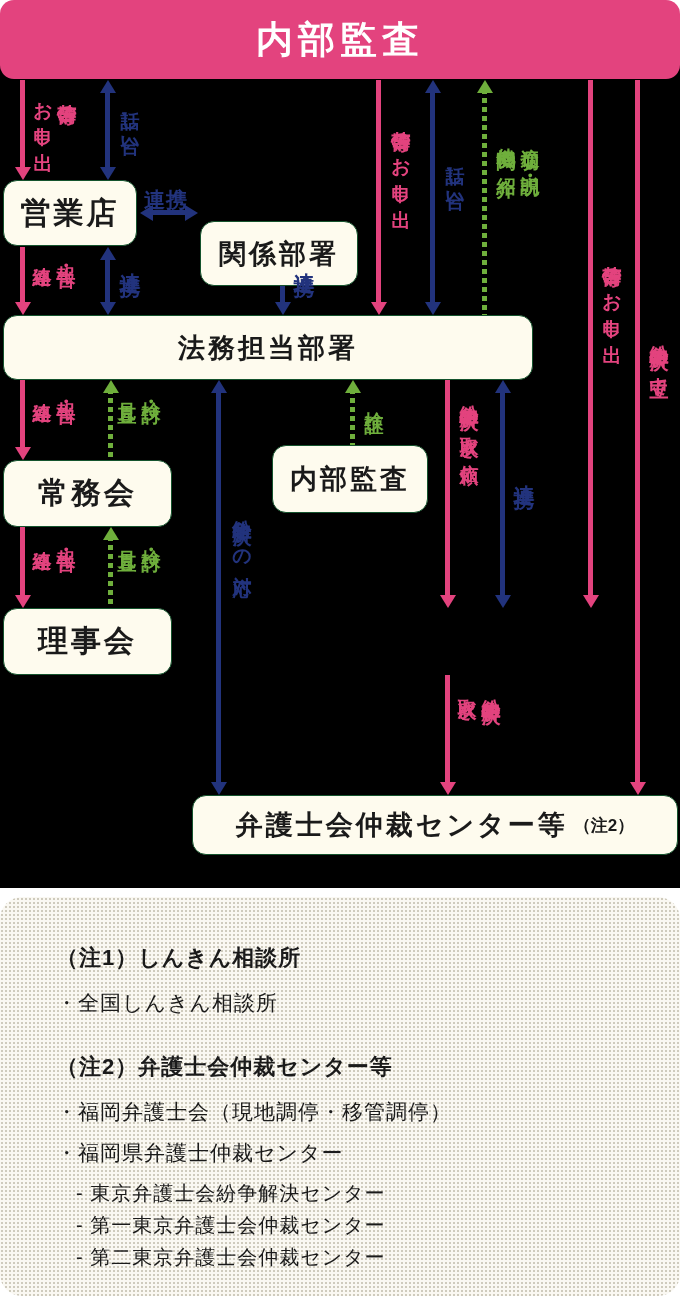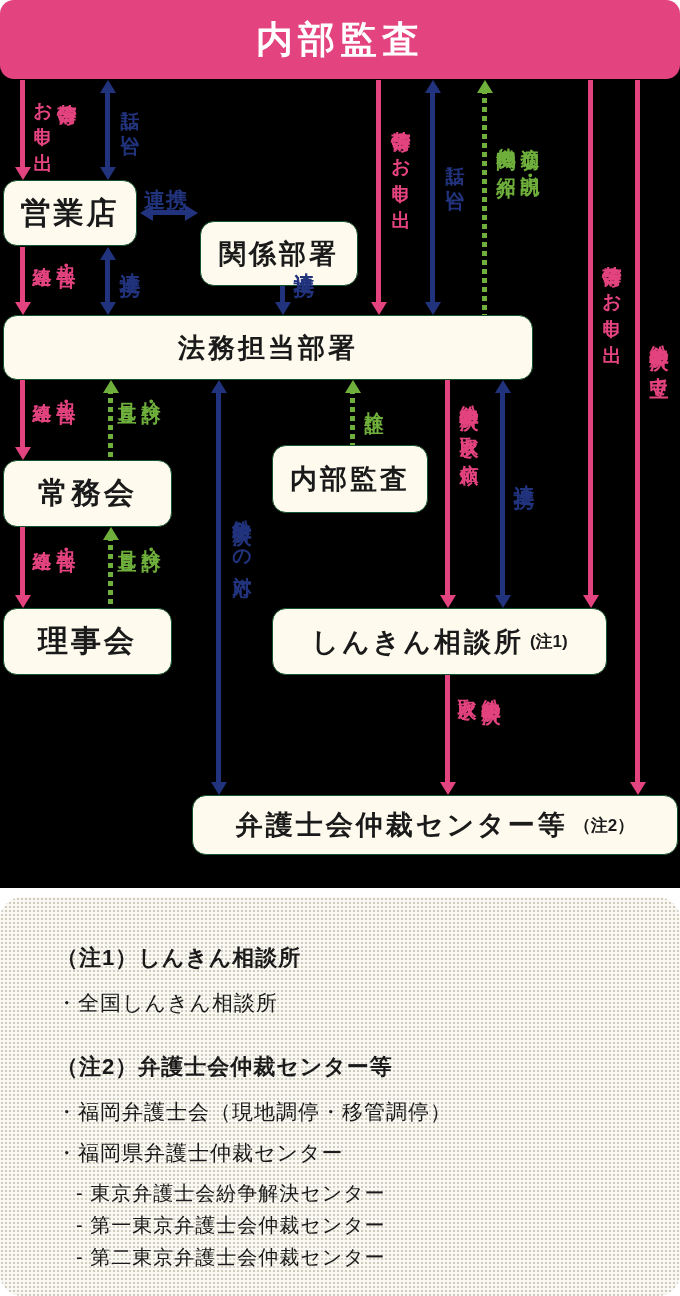--- a/index.html
+++ b/index.html
@@ -164,24 +164,20 @@
   </div>
   <div class="box fs30" style="left:3px;top:460px;width:169px;height:67px;">
     <span class="main">常務会</span>
   </div>
   <div class="box fs27" style="left:272px;top:445px;width:156px;height:68px;">
     <span class="main">内部監査</span>
   </div>
   <div class="box fs30" style="left:3px;top:608px;width:169px;height:67px;">
     <span class="main">理事会</span>
   </div>
-  <div class="box fs27" style="left:272px;top:608px;width:335px;height:67px;">
-    <span class="main">しんきん相談所</span>
-    <span class="sub">(注1)</span>
-  </div>
   <div class="box fs27" style="left:192px;top:795px;width:486px;height:60px;">
     <span class="main">弁護士会仲裁センター等</span>
     <span class="sub">（注2）</span>
   </div>
 
   <div class="vlabel pink" style="left:31px;top:88px;">
     <span>苦情等の</span>
       <span>お申し出</span>
   </div>
   <div class="vlabel navy" style="left:118px;top:95px;">

